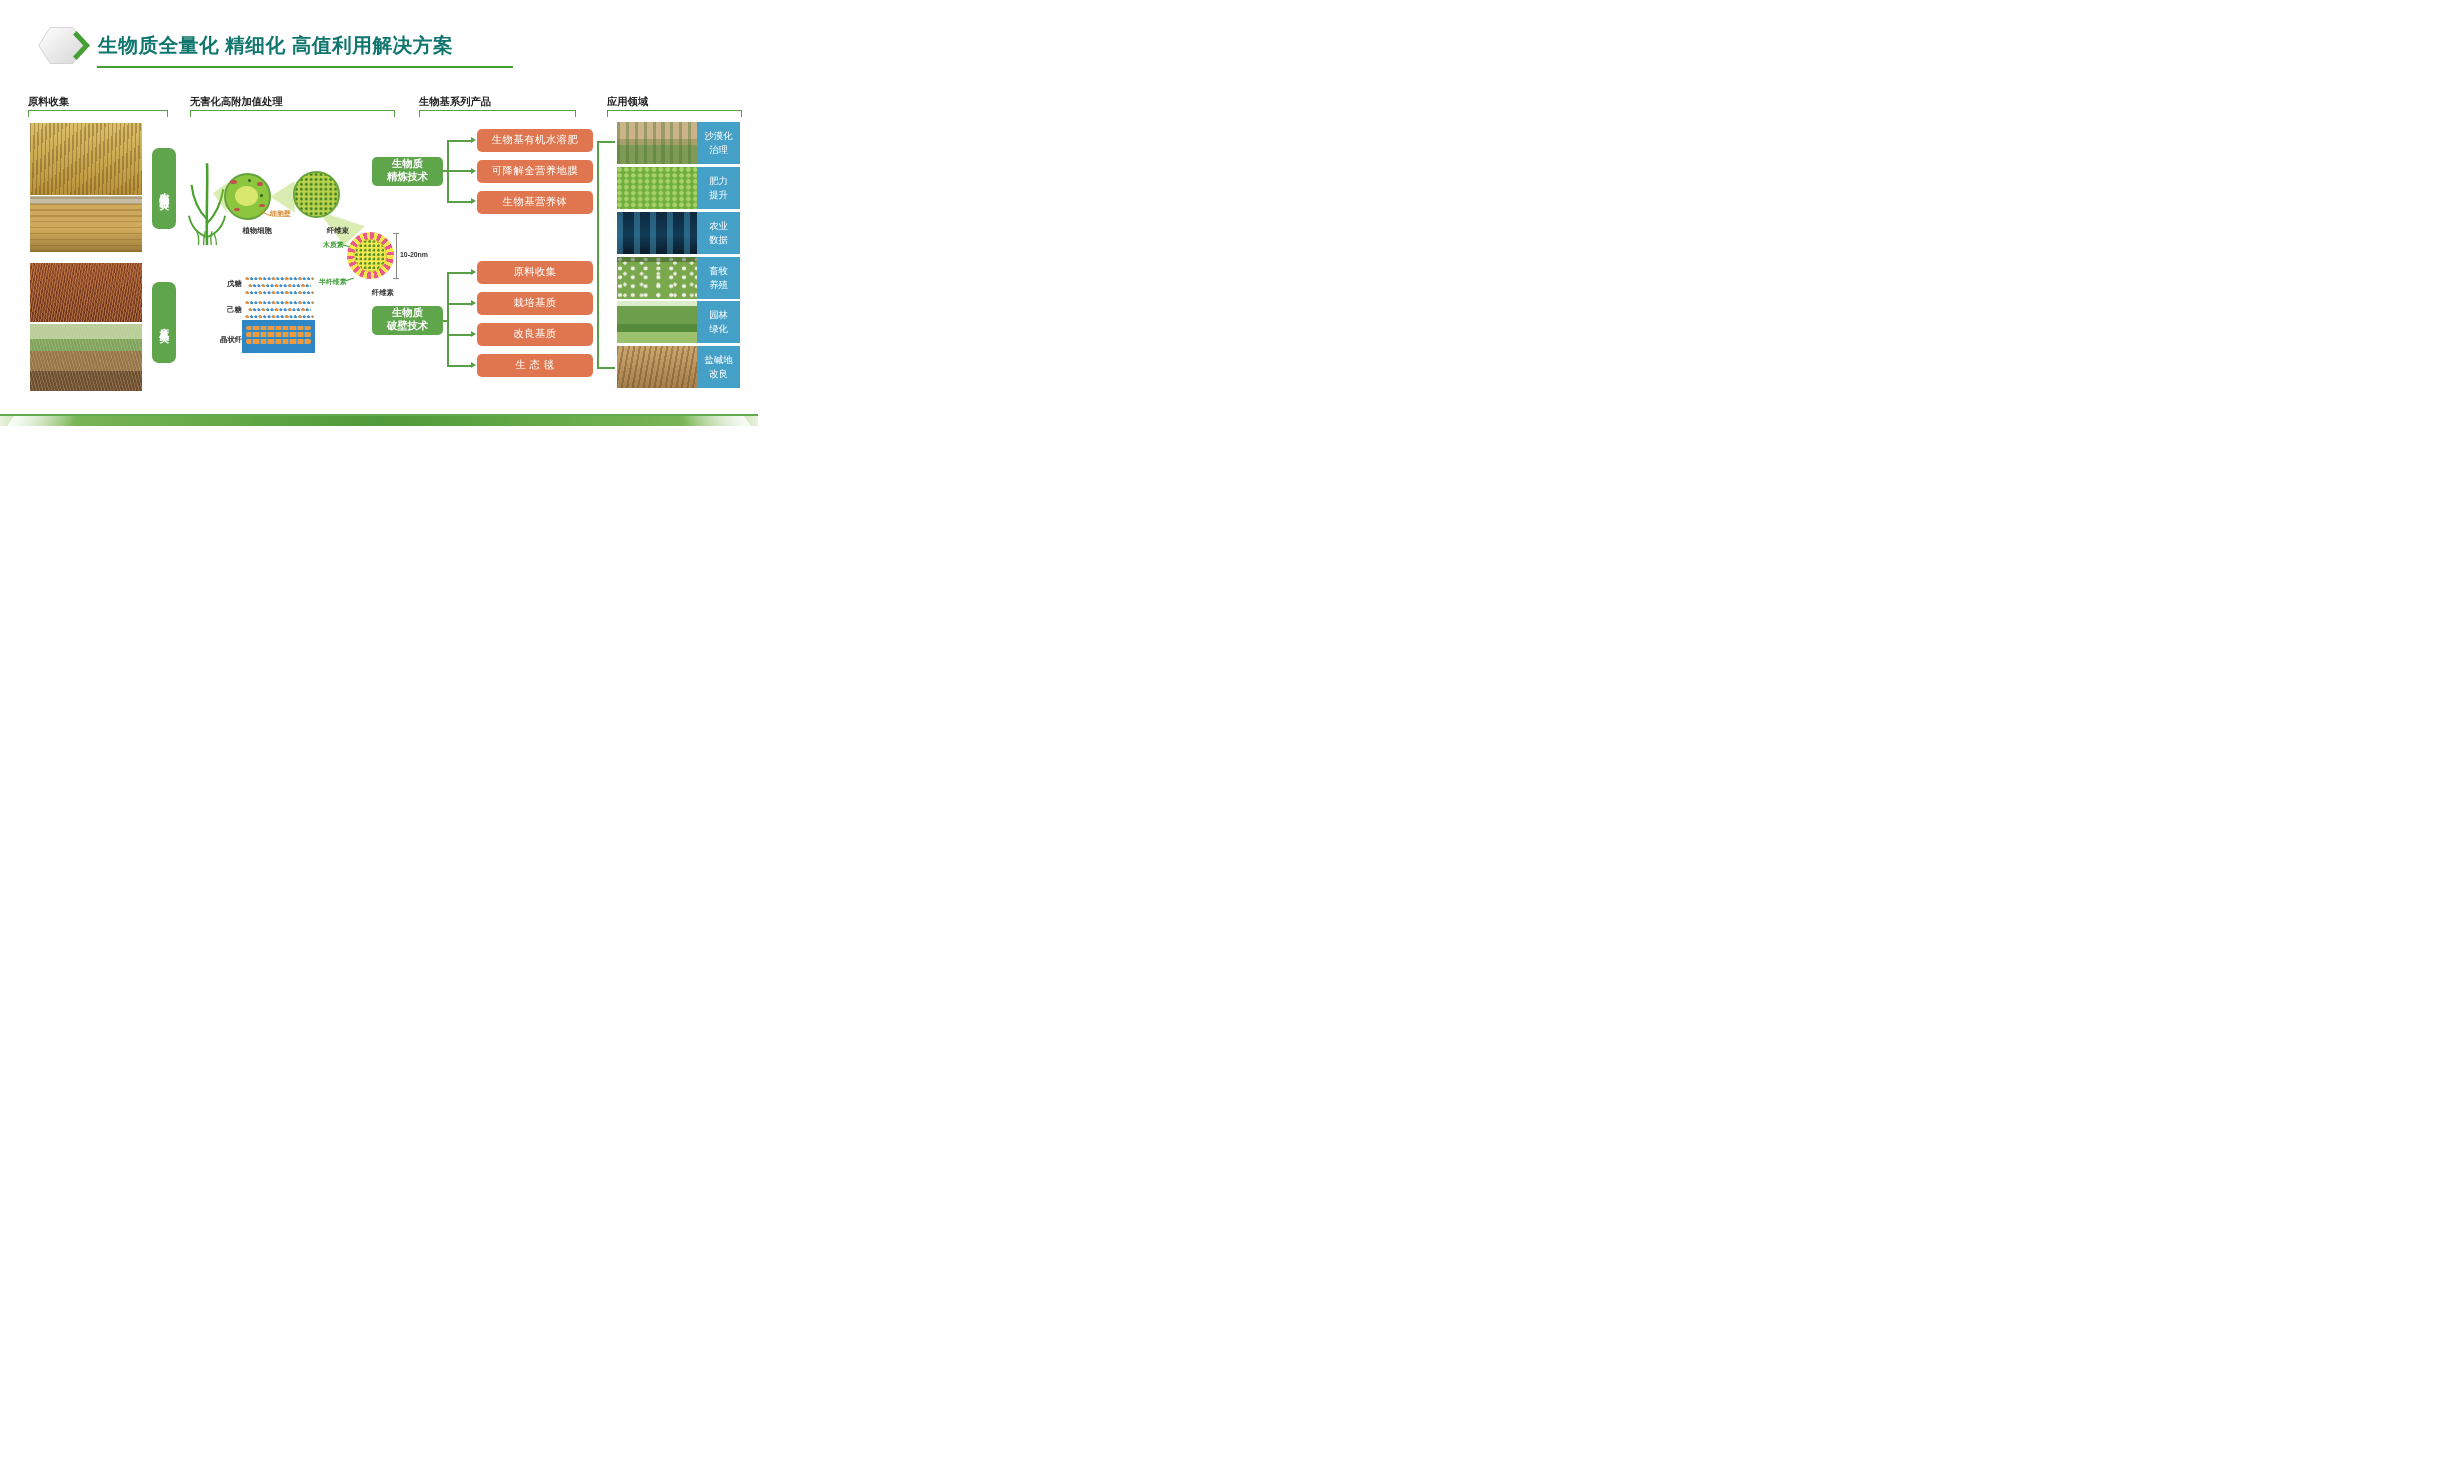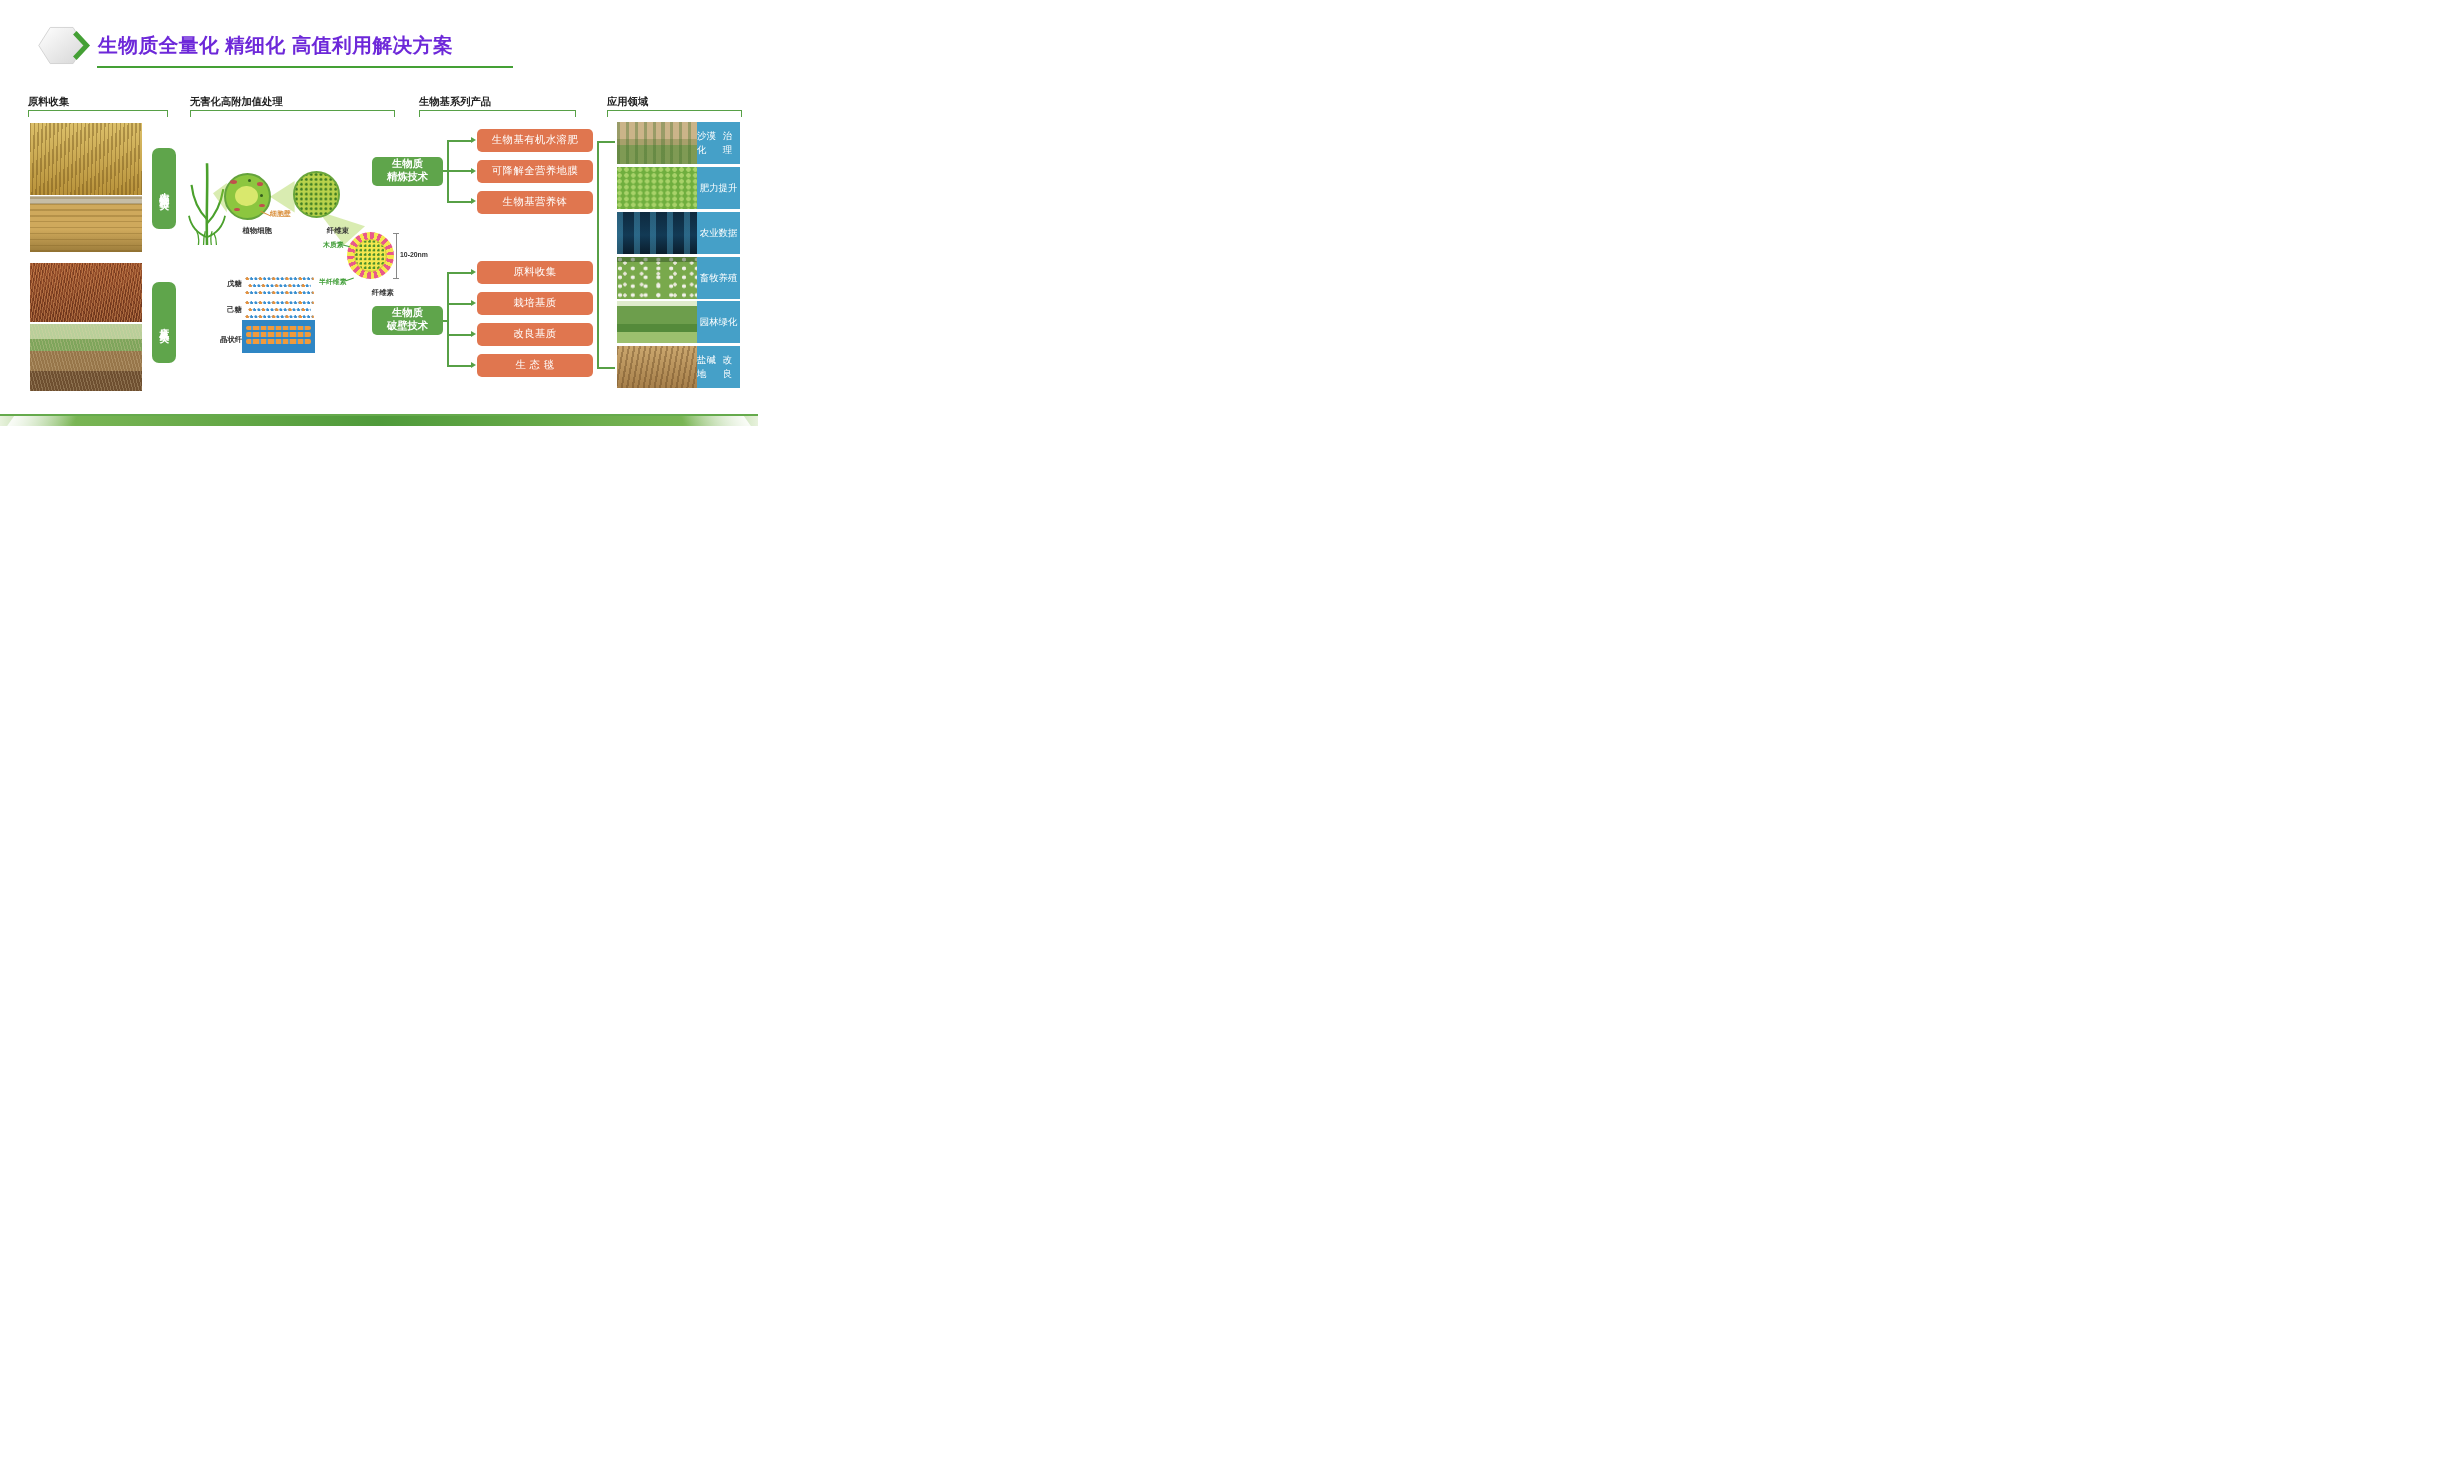--- a/index.html
+++ b/index.html
@@ -1,21 +1,21 @@
 <!DOCTYPE html>
 <html style="font-size:7.9px"><head>
 <meta charset="utf-8">
 <style>
   html,body{margin:0;padding:0;background:#fff;}
   .slide{position:relative;width:758px;height:426px;background:#ffffff;overflow:hidden;
          font-family:"Liberation Sans","DejaVu Sans",sans-serif;}
   .abs{position:absolute;}
 
   
-  .title{left:98px;top:31.5px;font-size:19.7px;font-weight:800;color:#6d28d9;letter-spacing:0.5px;white-space:nowrap;}
+  .title{left:98px;top:31.5px;font-size:19.7px;font-weight:800;color:#0f766e;letter-spacing:0.5px;white-space:nowrap;}
   .title-underline{left:97px;top:66px;width:416px;height:1.5px;background:#44a035;}
 
   
   .sec-header{font-size:10.3px;font-weight:600;color:#222;text-align:left;top:95px;}
   .bracket{top:110px;height:5.9px;border-top:1.5px solid #57a046;border-left:1.5px solid #57a046;border-right:1.5px solid #57a046;}
 
   
   .photo{left:29.5px;width:112px;}
   .ph-corn{background-image:repeating-linear-gradient(92deg,rgba(90,60,10,.35) 0 1.5px,rgba(0,0,0,0) 1.5px 3.9px),linear-gradient(180deg,#dcc06a,#b8923a);}
   .ph-bales{background-image:repeating-linear-gradient(0deg,rgba(120,90,30,.30) 0 1.5px,rgba(0,0,0,0) 1.5px 5.9px),linear-gradient(180deg,#c6bda6 0 15%,#cfa95c 15% 60%,#9c7c3a);}
@@ -55,21 +55,21 @@
             display:flex;flex-direction:column;align-items:center;justify-content:center;
             font-size:10.3px;font-weight:700;line-height:1.25;}
   .line{background:#57a046;}
   .arrow{width:0;height:0;border-top:3.4px solid transparent;border-bottom:3.4px solid transparent;border-left:5.4px solid #57a046;}
   .product-btn{left:477px;width:116px;height:22.7px;background:#e0764f;border-radius:4.9px;color:#fff;
                font-size:10.3px;display:flex;align-items:center;justify-content:center;letter-spacing:0.5px;}
 
   
   .app-photo{left:617px;width:80px;height:42px;}
   .app-label{left:697px;width:43px;height:42px;background:#45a0c8;color:#fff;font-size:9.4px;line-height:1.5;
-             display:flex;flex-direction:row;align-items:center;justify-content:center;}
+             display:flex;flex-direction:column;align-items:center;justify-content:center;}
 
   
   .bottom-bar{left:0;top:414px;width:758px;height:12.8px;}
   .bottom-line{height:2px;background:#65aa4c;}
   .bottom-band{position:relative;height:10.8px;overflow:hidden;background:linear-gradient(90deg,#e8f2dd 0%,#79b554 10%,#4f9a3a 50%,#79b554 90%,#e8f2dd 100%);}
   .band-cut{position:absolute;top:-2px;width:64px;height:15.8px;background:linear-gradient(90deg,rgba(255,255,255,.85),rgba(255,255,255,0));transform:skewX(-35deg);}
 </style>
 </head>
 <body>
 

